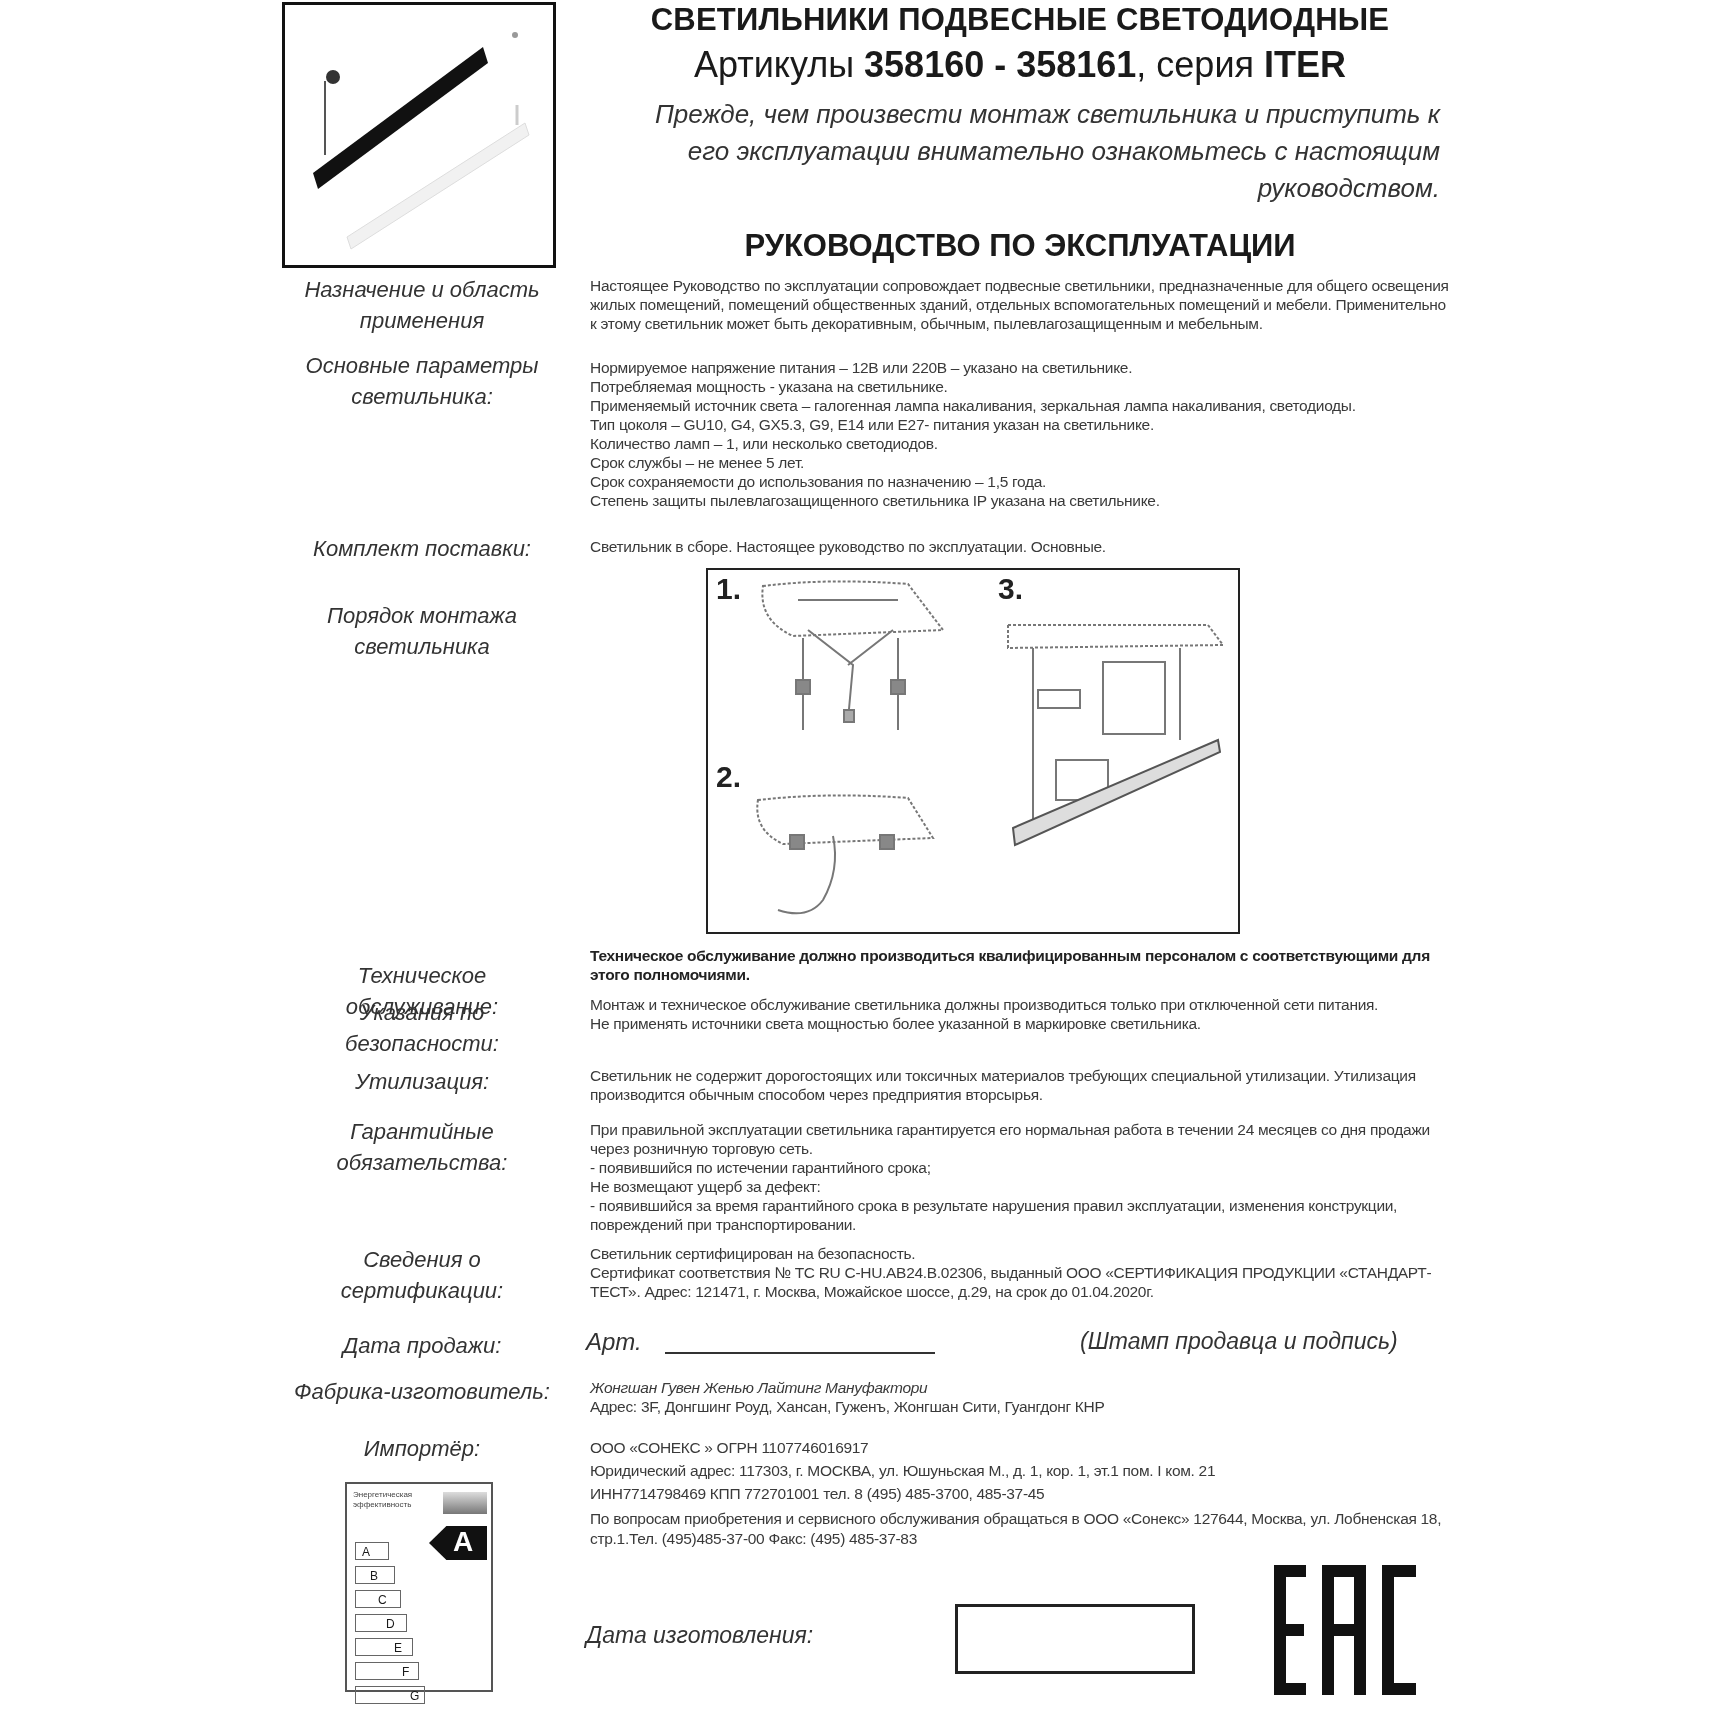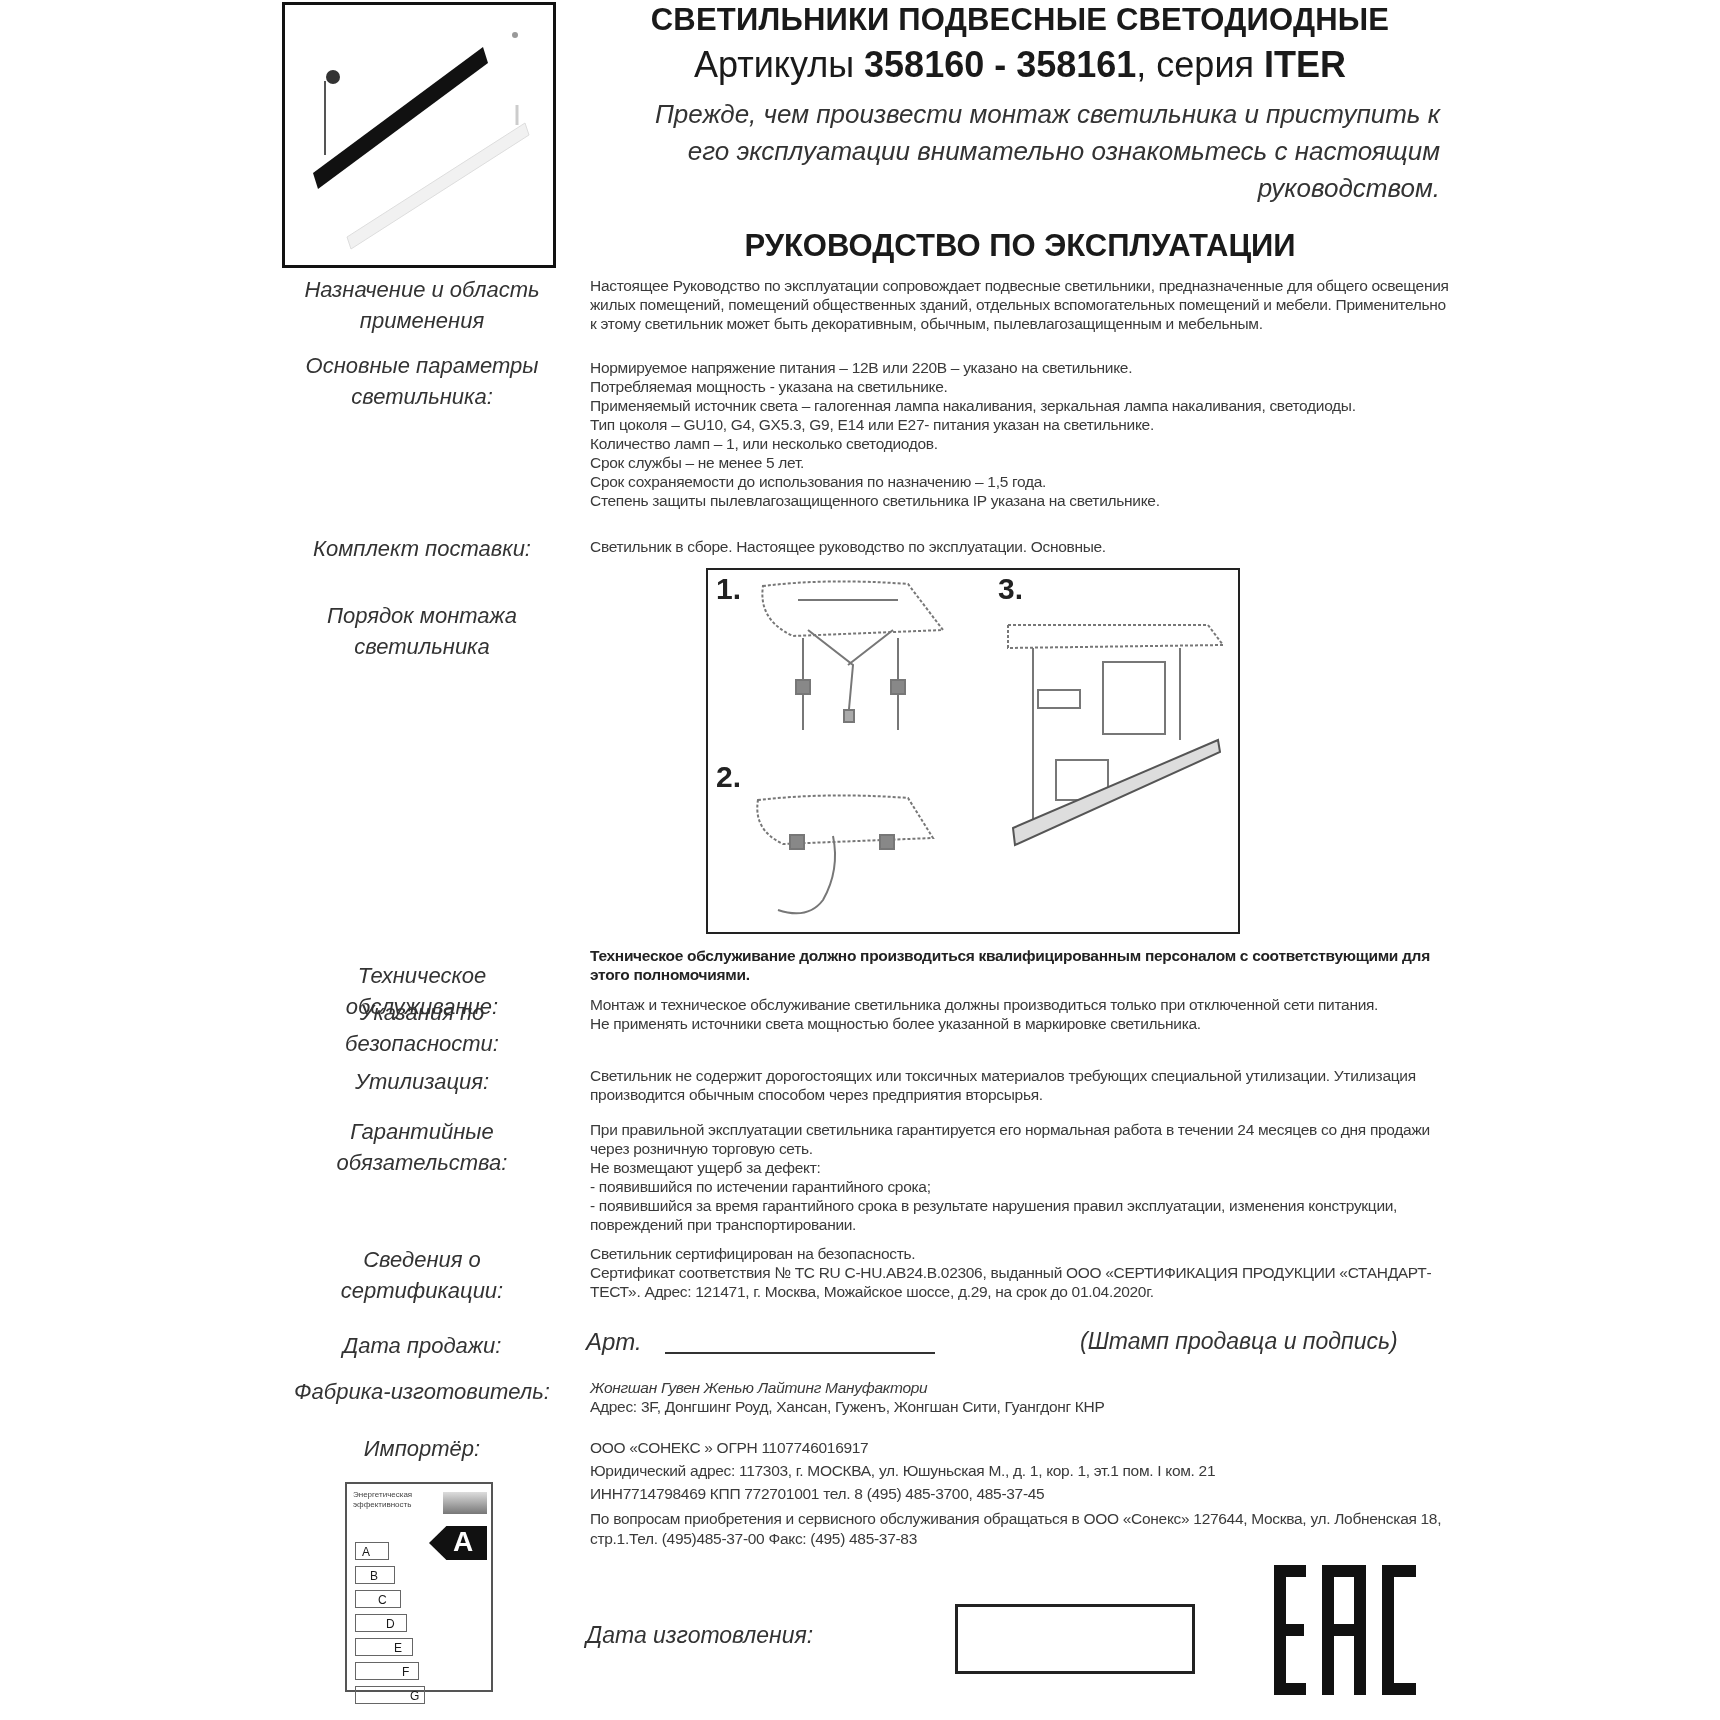--- a/index.html
+++ b/index.html
@@ -105,22 +105,22 @@
   <div>Монтаж и техническое обслуживание светильника должны производиться только при отключенной сети питания.</div>
   <div>Не применять источники света мощностью более указанной в маркировке светильника.</div>
 </div>
 
 <div class="lbl" style="top:1066px;">Утилизация:</div>
 <div class="txt" style="top:1066px;">Светильник не содержит дорогостоящих или токсичных материалов требующих специальной утилизации. Утилизация производится обычным способом через предприятия вторсырья.</div>
 
 <div class="lbl" style="top:1116px;">Гарантийные обязательства:</div>
 <div class="txt" style="top:1120px;">
   <div>При правильной эксплуатации светильника гарантируется его нормальная работа в течении 24 месяцев со дня продажи через розничную торговую сеть.</div>
+  <div>- появившийся по истечении гарантийного срока;</div>
   <div>Не возмещают ущерб за дефект:</div>
-  <div>- появившийся по истечении гарантийного срока;</div>
   <div>- появившийся за время гарантийного срока в результате нарушения правил эксплуатации, изменения конструкции, повреждений при транспортировании.</div>
 </div>
 
 <div class="lbl" style="top:1244px;">Сведения о сертификации:</div>
 <div class="txt" style="top:1244px;">
   <div>Светильник сертифицирован на безопасность.</div>
   <div>Сертификат соответствия № ТС RU С-HU.АВ24.В.02306, выданный ООО «СЕРТИФИКАЦИЯ ПРОДУКЦИИ «СТАНДАРТ-ТЕСТ». Адрес: 121471, г. Москва, Можайское шоссе, д.29, на срок до 01.04.2020г.</div>
 </div>
 
 <div class="lbl" style="top:1330px;">Дата продажи:</div>

